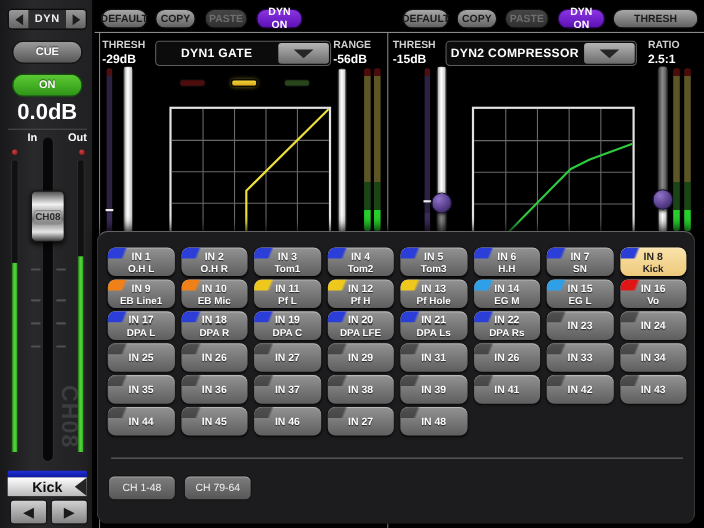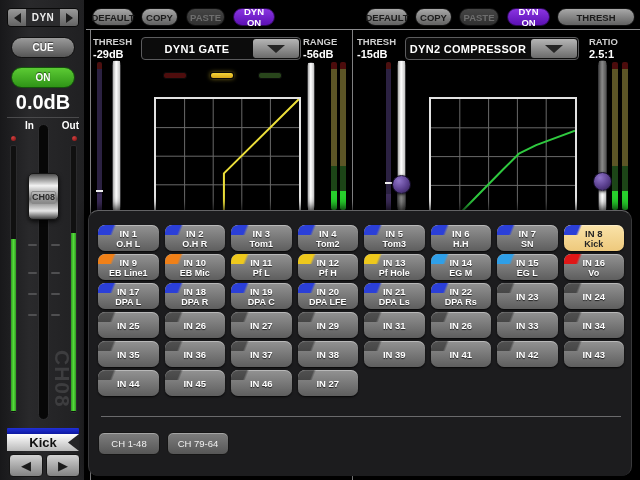--- a/index.html
+++ b/index.html
@@ -468,20 +468,24 @@
           <div class="l1">IN 45</div>
         </div>
         <div class="ch-btn">
           <span class="corner" style="background: linear-gradient(112deg, rgba(0, 0, 0, 0.45) 46%, rgba(0, 0, 0, 0) 54%);"></span>
           <div class="l1">IN 46</div>
         </div>
         <div class="ch-btn">
           <span class="corner" style="background: linear-gradient(112deg, rgba(0, 0, 0, 0.45) 46%, rgba(0, 0, 0, 0) 54%);"></span>
           <div class="l1">IN 27</div>
         </div>
+        <div class="ch-btn">
+          <span class="corner" style="background: linear-gradient(112deg, rgba(0, 0, 0, 0.45) 46%, rgba(0, 0, 0, 0) 54%);"></span>
+          <div class="l1">IN 48</div>
+        </div>
       </div>
     <div class="overlay-divider"></div>
     <div class="tab-row" id="tabRow">
         <button class="tab-btn">CH 1-48</button>
         <button class="tab-btn">CH 79-64</button>
       </div>
   </div>
 
 </div>
 

